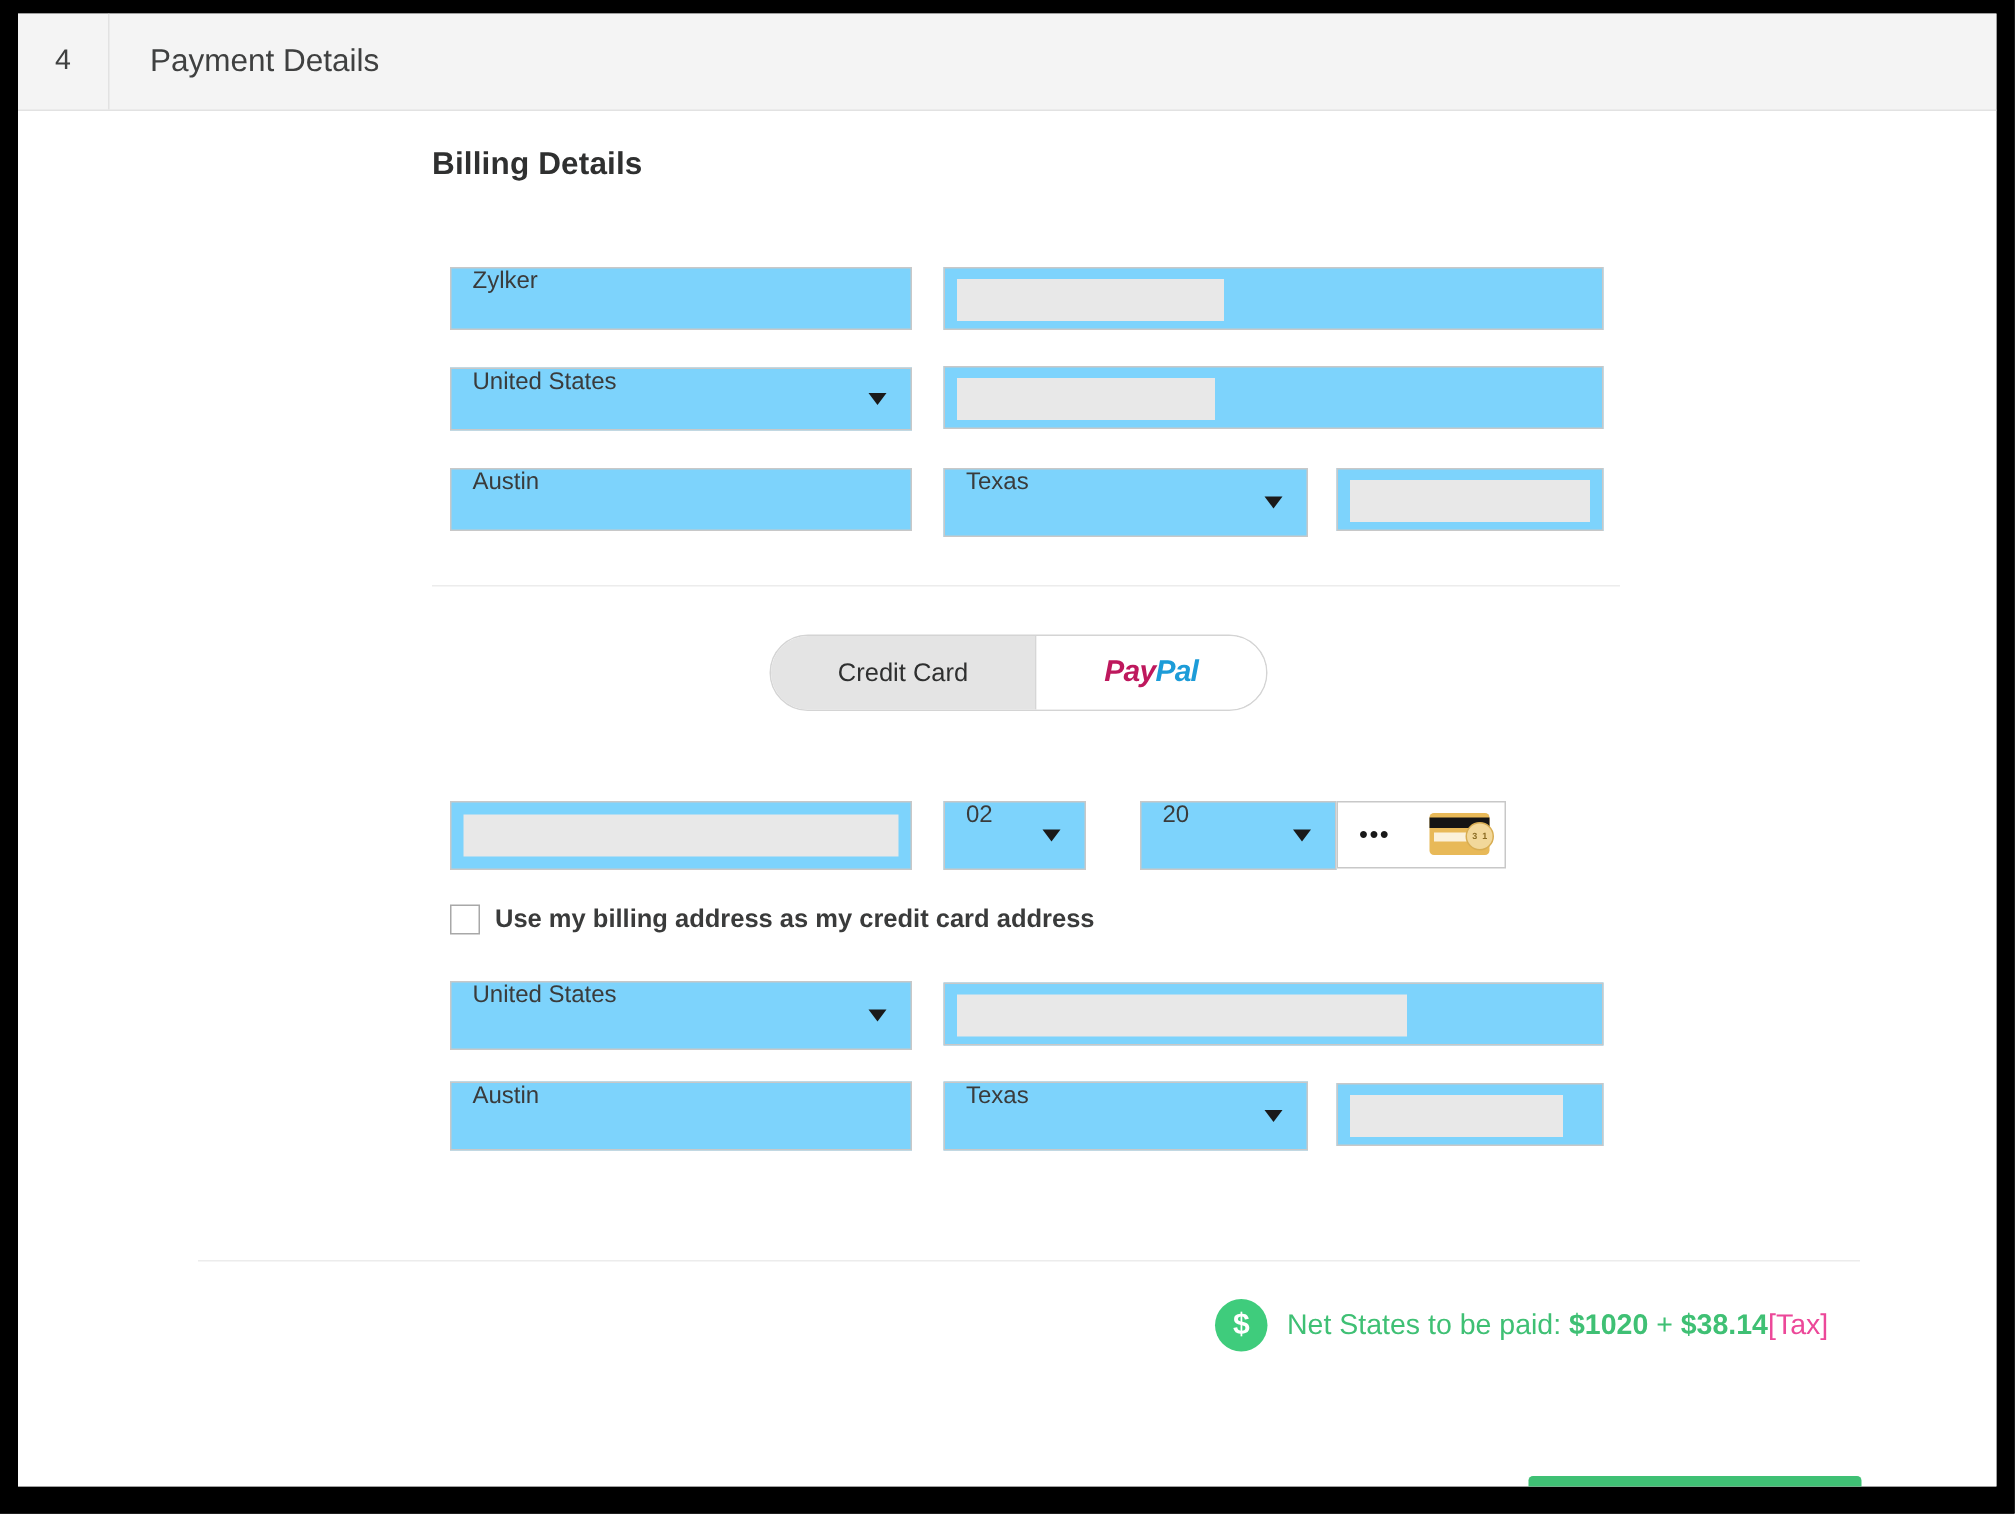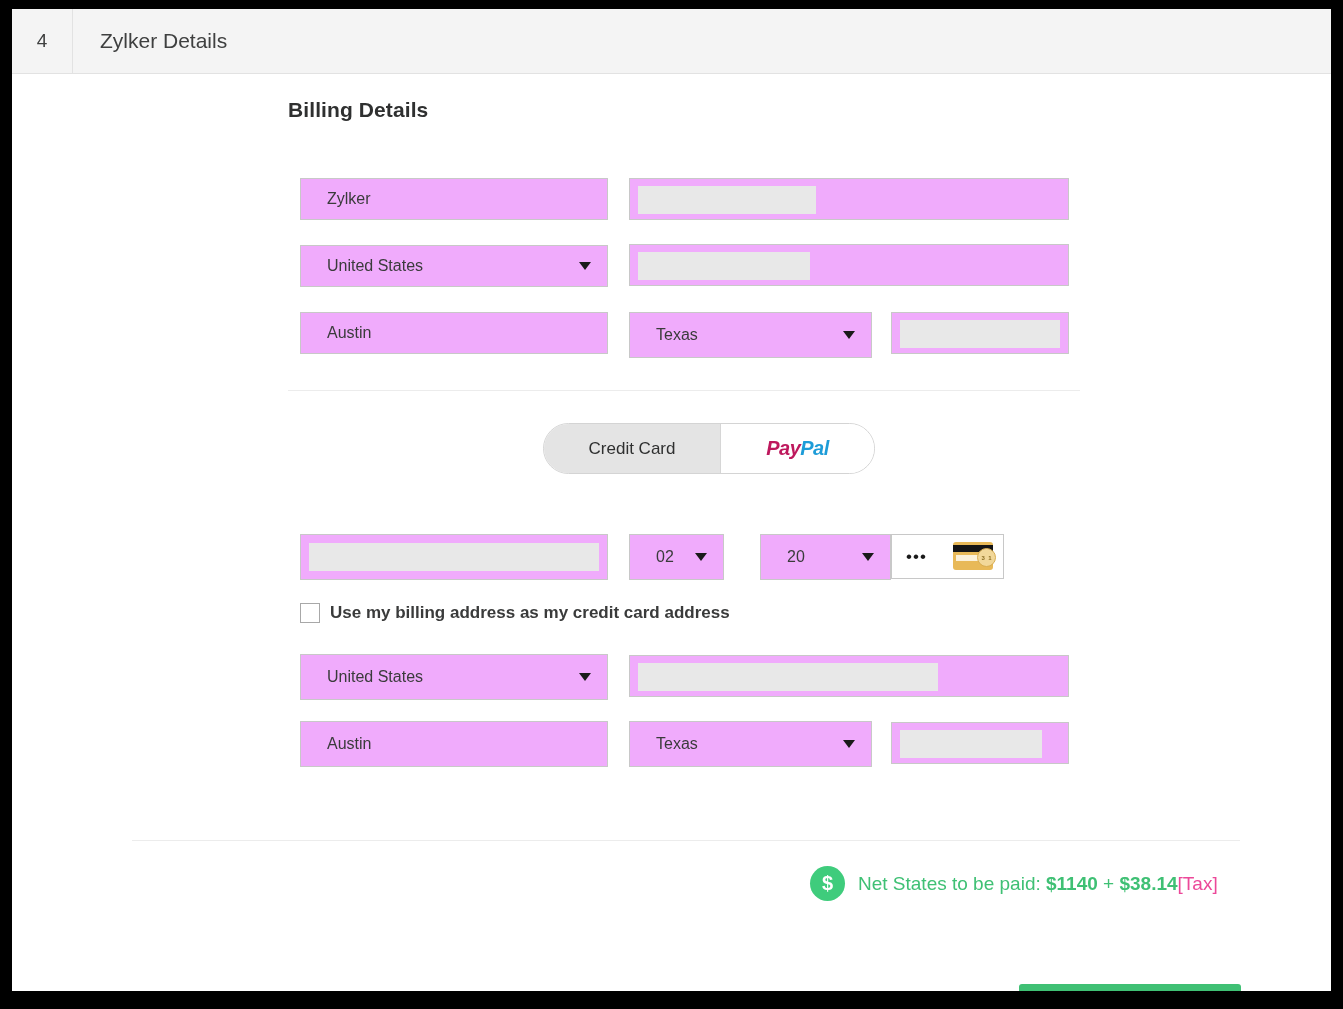--- a/index.html
+++ b/index.html
@@ -86,25 +86,24 @@
     font-weight: bold;
     color: #2f3030;
     letter-spacing: 0.1px;
   }
 
   
   .field {
     position: absolute;
     box-sizing: border-box;
     border: 1px solid #c8c8c8;
-    background: #f0abfc;
+    background: #7dd3fc;
     height: 42px;
     display: flex;
-    align-items: center;
-    padding-left: 12px;
+    align-items: flex-start;
   }
   .field.tall { height: 46px; }
   .field-text {
     font-size: 16px;
     color: #3a3b3b;
     padding-left: 14px;
     white-space: nowrap;
   }
   .caret {
     position: absolute;
@@ -127,21 +126,21 @@
   
   .divider {
     position: absolute;
     height: 1px;
     background: #ececec;
   }
 
   
   #toggle {
     position: absolute;
-    left: 531px;
+    left: 501px;
     top: 349px;
     width: 332px;
     height: 51px;
     border: 1px solid #d4d4d4;
     border-radius: 26px;
     box-sizing: border-box;
     overflow: hidden;
     display: flex;
     background: #ffffff;
     justify-content: space-between;
@@ -306,21 +305,21 @@
   }
 </style>
 </head>
 <body>
 
 <div id="frame">
   <div id="page">
 
     <div id="header">
       <div id="step-number">4</div>
-      <div id="header-title">Zylker Details</div>
+      <div id="header-title">Payment Details</div>
     </div>
 
     <div id="body">
 
       <div id="section-title">Billing Details</div>
 
       <div class="field" style="left:288px; top:104px; width:308px;">
         <span class="field-text">Zylker</span>
       </div>
       <div class="field" style="left:617px; top:104px; width:440px;">
@@ -398,20 +397,20 @@
         <span class="caret"></span>
       </div>
       <div class="field" style="left:879px; top:648px; width:178px;">
         <span class="redacted" style="width:142px;"></span>
       </div>
 
       <div class="divider" style="left:120px; top:766px; width:1108px;"></div>
 
       <div id="net-amount-row">
         <span id="dollar-badge">$</span>
-        <span id="net-amount-text"><span>Net States to be paid: </span><span class="amt">$1140</span><span> + </span><span class="amt">$38.14</span><span class="tax">[Tax]</span></span>
+        <span id="net-amount-text"><span>Net States to be paid: </span><span class="amt">$1020</span><span> + </span><span class="amt">$38.14</span><span class="tax">[Tax]</span></span>
       </div>
 
       <div id="make-payment-button">Make Payment</div>
 
     </div>
   </div>
 </div>
 
 </body></html>

